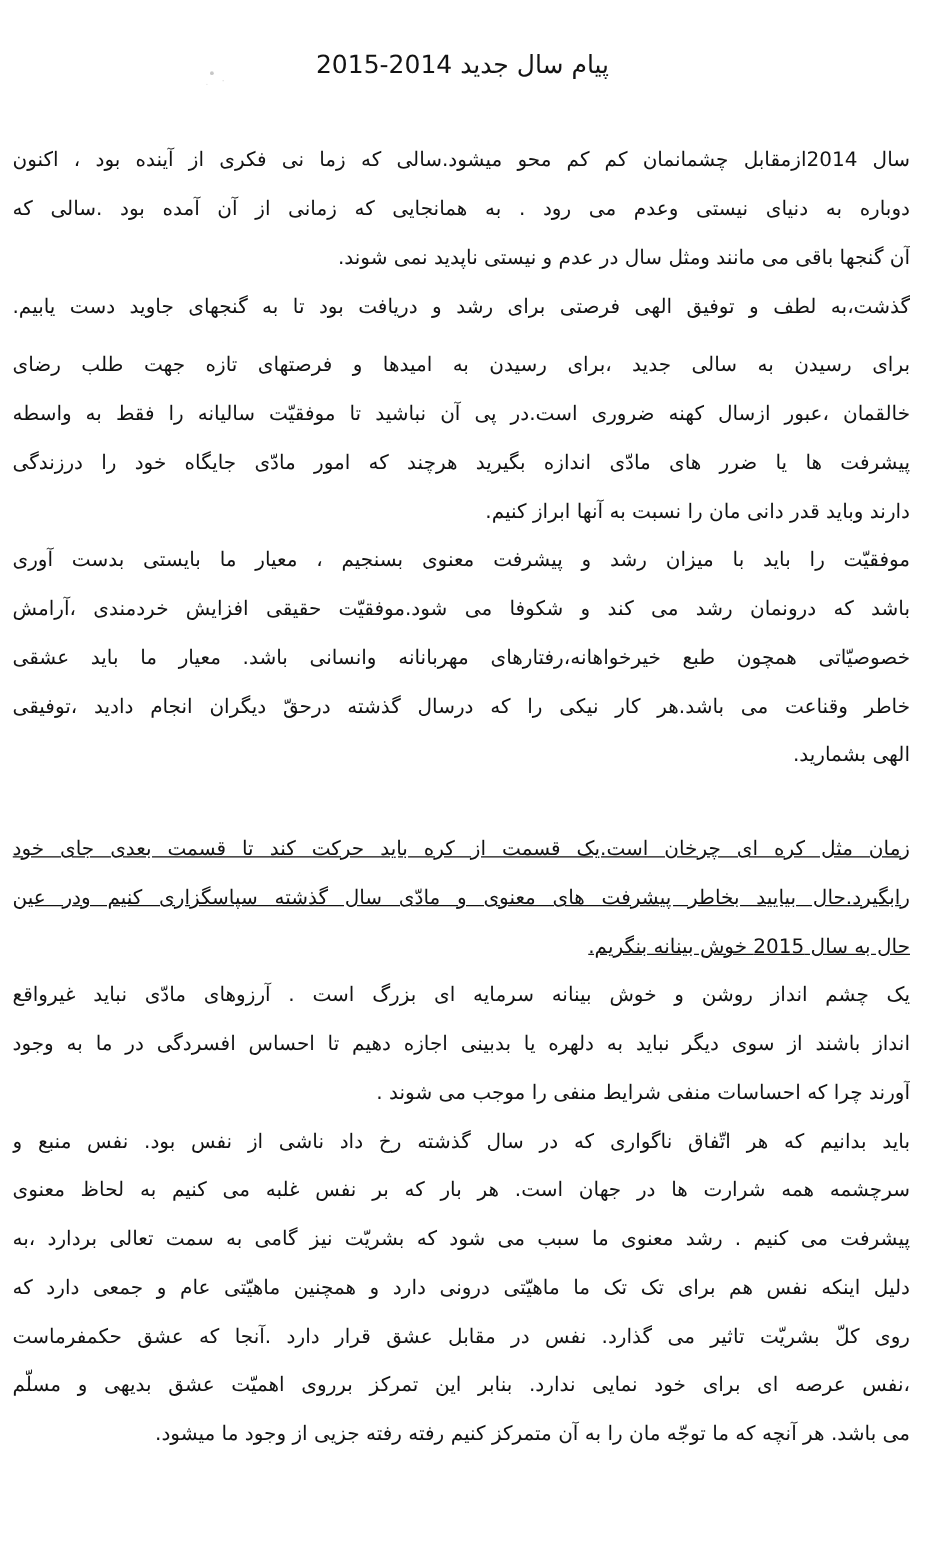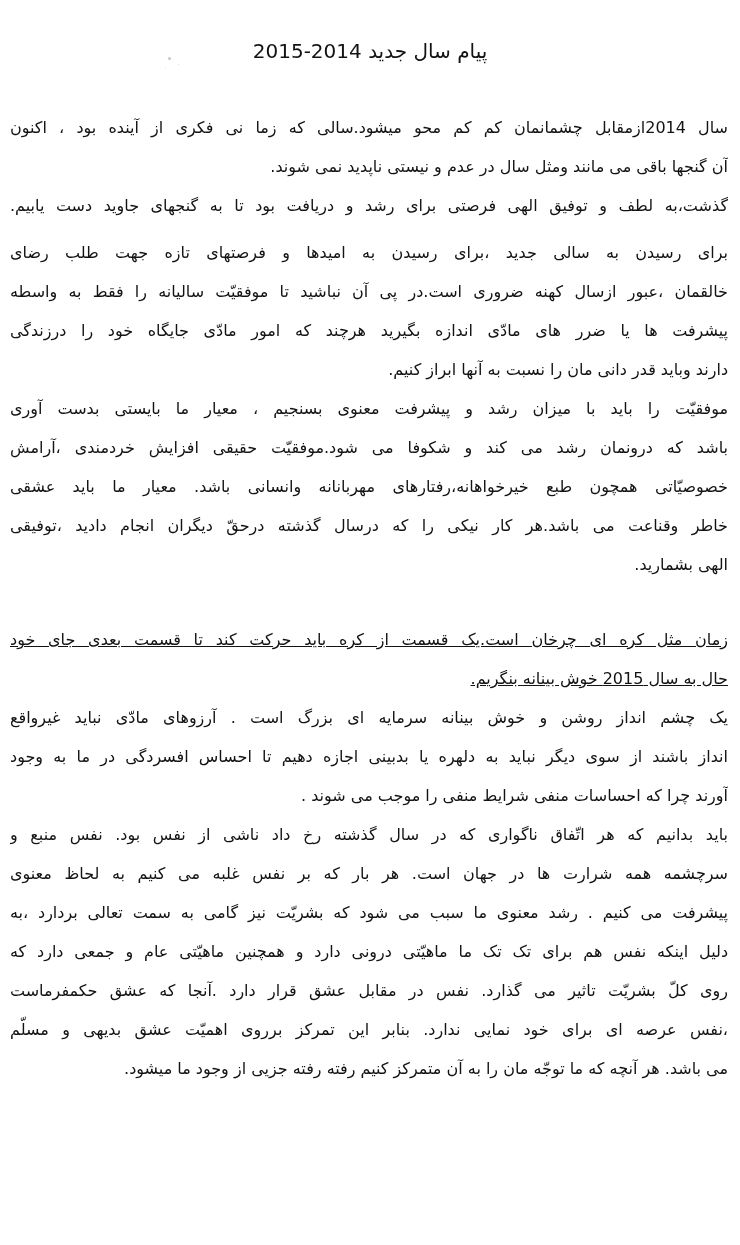--- a/index.html
+++ b/index.html
@@ -70,20 +70,21 @@
 
   <div class="scan-artifact"></div>
 
 
   <h2 class="doc-title"><span>پیام سال جدید</span> <span class="years" dir="ltr">2015-2014</span></h2>
 
   <div class="body-text">
 
     <div class="paragraph">
       <div class="line">سال  2014ازمقابل چشمانمان کم کم محو میشود.سالی که زما نی فکری از آینده بود ، اکنون</div>
+      <div class="line">دوباره به دنیای نیستی وعدم می رود . به همانجایی که زمانی از آن آمده بود .سالی که</div>
       <div class="line last">آن گنجها باقی می مانند ومثل سال در عدم و نیستی ناپدید نمی شوند.</div>
       <div class="line">گذشت،به لطف و توفیق الهی فرصتی برای رشد و دریافت بود تا به گنجهای جاوید دست یابیم.</div>
     </div>
 
     <div class="paragraph gap-small">
       <div class="line">برای رسیدن به سالی جدید ،برای رسیدن به امیدها و فرصتهای تازه جهت طلب رضای</div>
       <div class="line">خالقمان ،عبور ازسال کهنه ضروری است.در پی آن نباشید تا موفقیّت سالیانه را فقط به واسطه</div>
       <div class="line">پیشرفت ها یا ضرر های مادّی اندازه بگیرید هرچند که امور مادّی جایگاه خود را درزندگی</div>
       <div class="line last">دارند وباید قدر دانی مان را نسبت به آنها ابراز کنیم.</div>
     </div>
@@ -91,20 +92,21 @@
     <div class="paragraph">
       <div class="line">موفقیّت را باید با میزان رشد و پیشرفت معنوی بسنجیم ، معیار ما بایستی بدست آوری</div>
       <div class="line">باشد که درونمان رشد می کند و شکوفا می شود.موفقیّت حقیقی افزایش خردمندی ،آرامش</div>
       <div class="line">خصوصیّاتی همچون طبع خیرخواهانه،رفتارهای مهربانانه وانسانی باشد. معیار ما باید عشقی</div>
       <div class="line">خاطر وقناعت می باشد.هر کار نیکی را که درسال گذشته درحقّ دیگران انجام دادید ،توفیقی</div>
       <div class="line last">الهی بشمارید.</div>
     </div>
 
     <div class="paragraph gap-large">
       <div class="line">زمان مثل کره ای چرخان است.یک قسمت از کره باید حرکت کند تا قسمت بعدی جای خود</div>
+      <div class="line">رابگیرد.حال بیایید بخاطر پیشرفت های معنوی و مادّی سال گذشته سپاسگزاری کنیم ودر عین</div>
       <div class="line last">حال به سال  2015 خوش بینانه بنگریم.</div>
     </div>
 
     <div class="paragraph">
       <div class="line">یک چشم انداز روشن و خوش بینانه سرمایه ای بزرگ است . آرزوهای مادّی نباید غیرواقع</div>
       <div class="line">انداز باشند از سوی دیگر نباید به دلهره یا بدبینی اجازه دهیم تا احساس افسردگی در ما به وجود</div>
       <div class="line last">آورند چرا که احساسات منفی شرایط منفی را موجب می شوند .</div>
     </div>
 
     <div class="paragraph">

